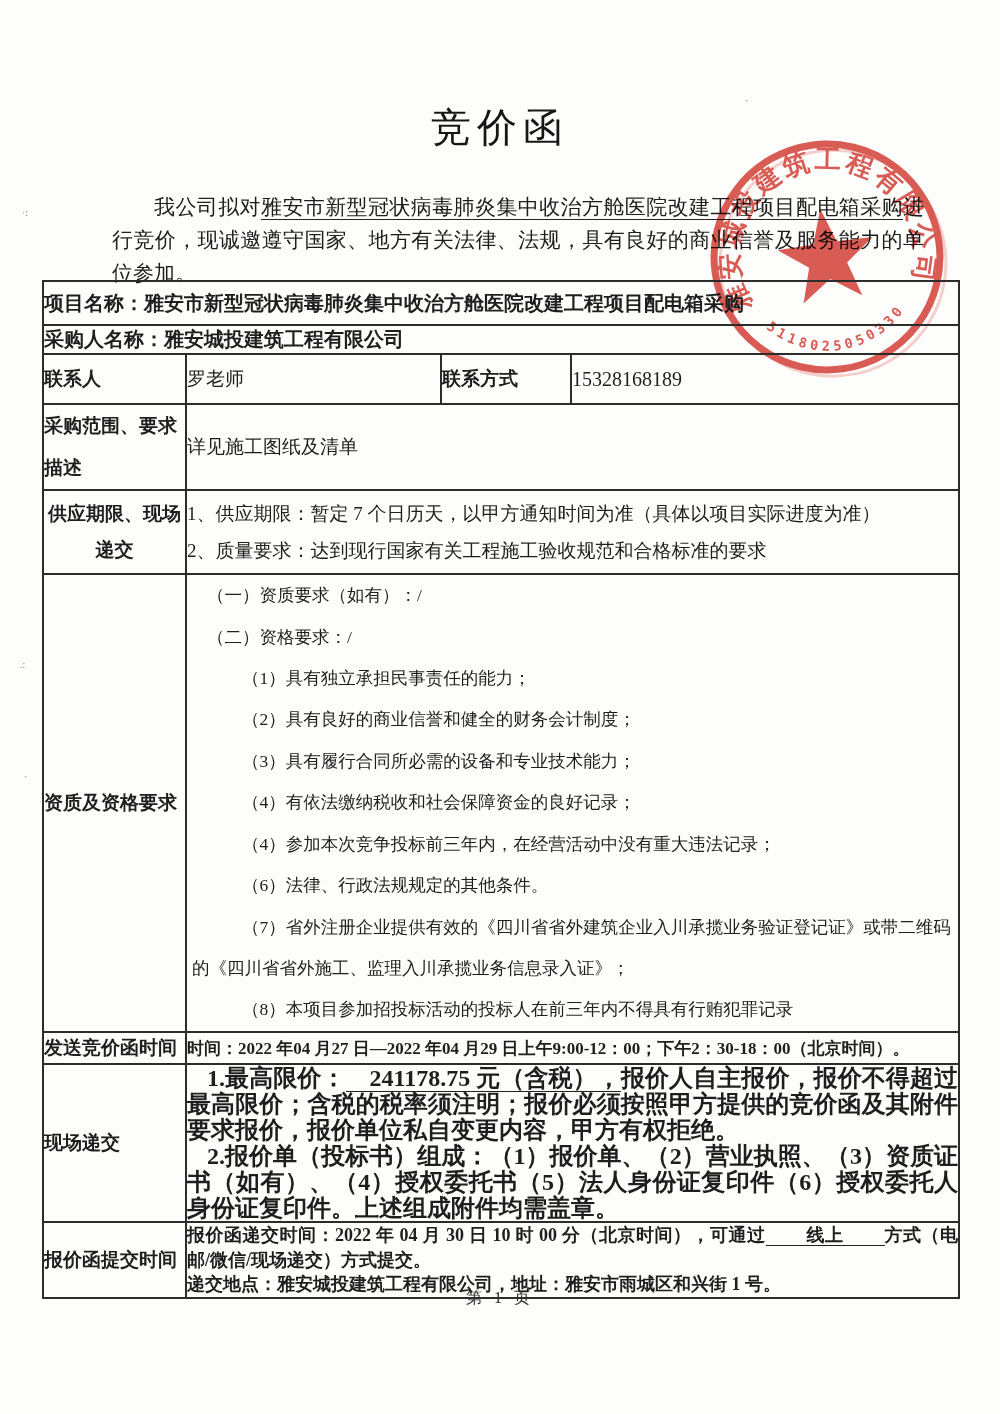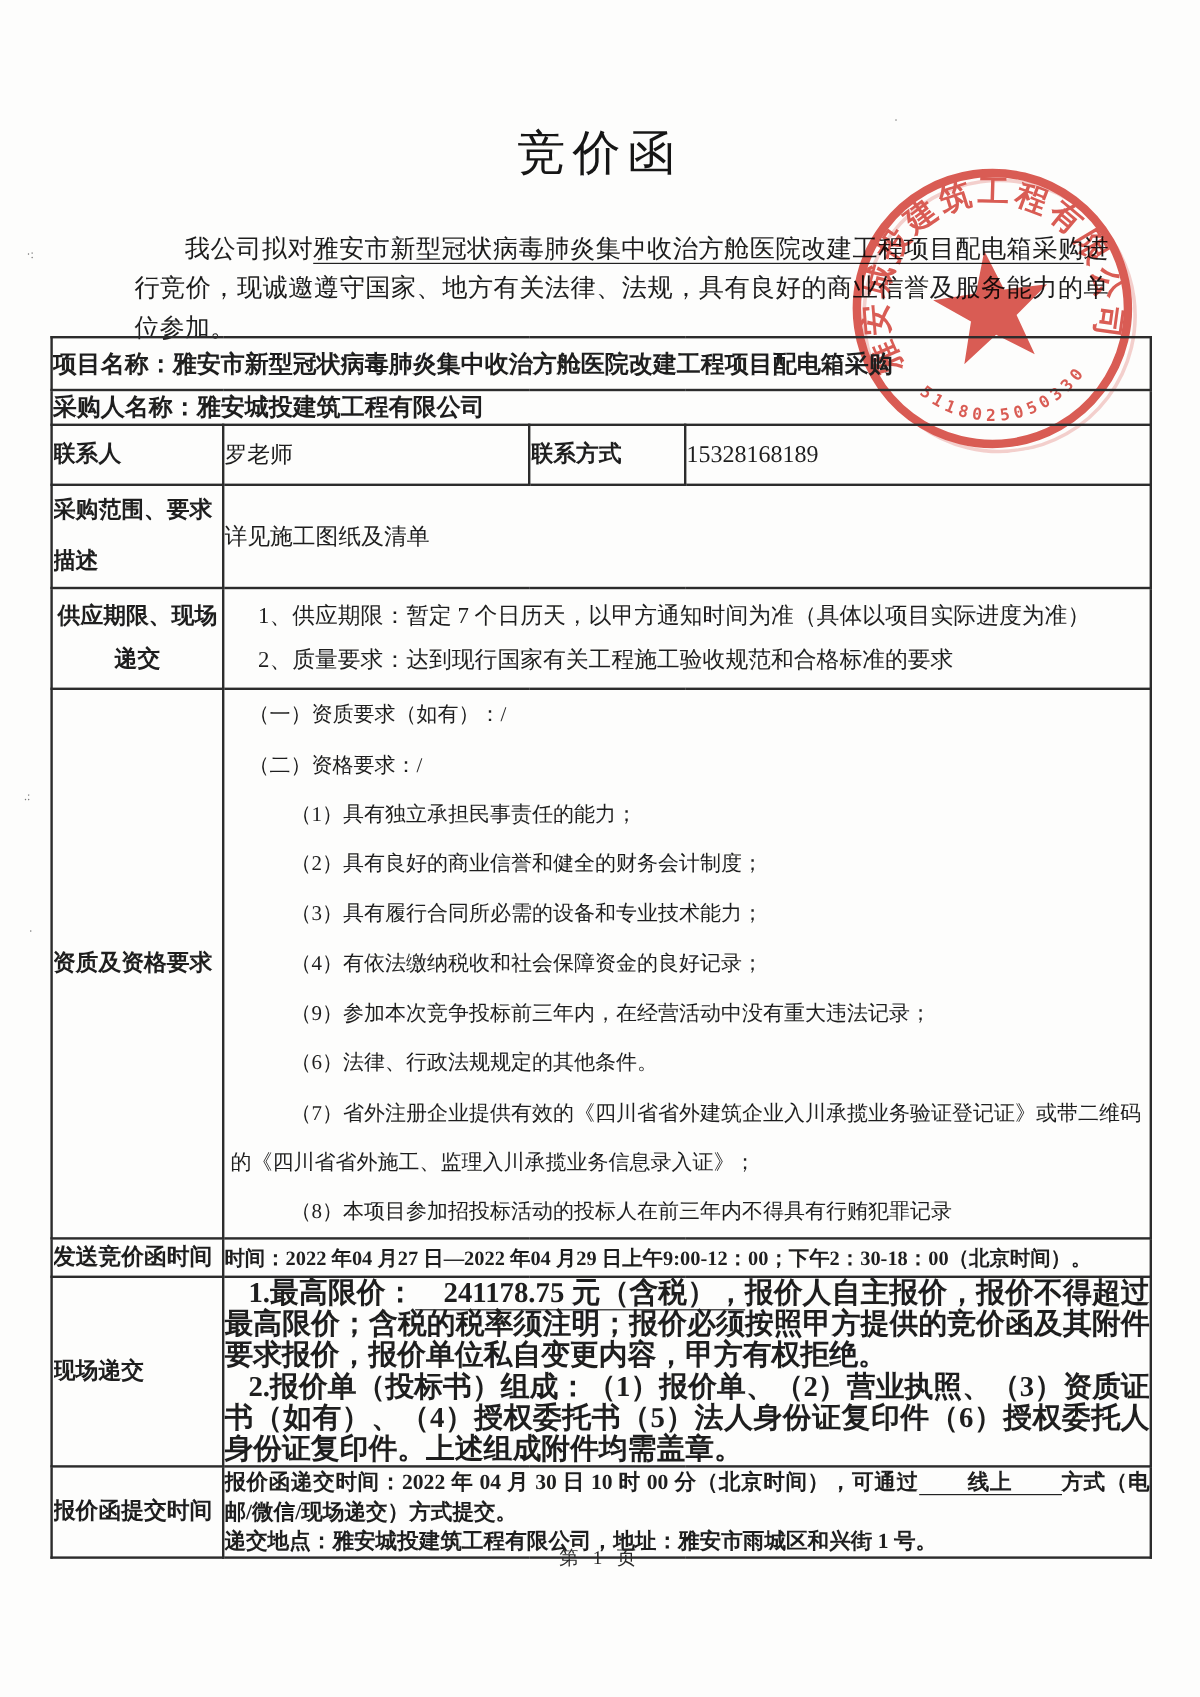--- a/index.html
+++ b/index.html
@@ -17,30 +17,30 @@
     position:absolute;left:112px;top:170px;width:812px;
     font-size:21px;line-height:33px;text-align:justify;color:#1d1d1d;
     text-indent:42px;
   }
   .u{border-bottom:1.6px solid #222;}
   .doc-table{
     position:absolute;left:42px;top:280px;width:916px;
     border-collapse:collapse;table-layout:fixed;color:#1e1e1e;
   }
   .doc-table td{border:2px solid #2c2c2c;padding:0;overflow:hidden;vertical-align:middle;margin-left:28px;}
-  .lbl{font-weight:700;font-size:19px;padding-left:11px;line-height:1.35;border-radius:10px;}
+  .lbl{font-weight:700;font-size:19px;padding-left:11px;line-height:1.35;}
   .lbl-top{vertical-align:top;padding-top:12px;line-height:42px;}
   .lbl-center{text-align:center;line-height:36px;padding-left:4px;padding-right:4px;}
   .cell-title{font-weight:700;font-size:20px;padding-left:13px;}
   .val{font-size:19px;}
   .pad-contact{padding-left:40px;}
   .pad-phone{padding-left:18px;font-size:20px;}
   .scope-val{vertical-align:top;padding:15px 8px 0 45px;}
   .supply-val{padding-left:14px;line-height:37px;}
-  .supply-val p{margin:0;padding-left:28px;}
+  .supply-val p{margin:0;}
   .qual-cell{vertical-align:top;padding:5px 6px 0 0;}
   .q-line{margin:0;line-height:41.4px;font-size:17.5px;white-space:nowrap;}
   .q-a{padding-left:20px;}
   .q-b{padding-left:55px;}
   .q-c{padding-left:5px;}
   .send-val{font-weight:700;font-size:17px;padding-left:11px;white-space:nowrap;}
   .quote-cell{vertical-align:top;font-weight:700;font-size:24px;line-height:26px;padding:3px 8px 0 13px;text-align:justify;}
   .quote-cell p{margin:0;text-indent:20px;}
   .submit-cell{vertical-align:top;font-weight:700;font-size:18px;line-height:24.6px;padding:4px 8px 0 13px;text-align:justify;}
   .submit-cell p{margin:0;}
@@ -121,21 +121,21 @@
 
   <tr style="height:458px">
     <td class="lbl">资质及资格要求</td>
     <td colspan="3" class="qual-cell">
       <p class="q-line q-a">（一）资质要求（如有）：/</p>
       <p class="q-line q-a">（二）资格要求：/</p>
       <p class="q-line q-b">（1）具有独立承担民事责任的能力；</p>
       <p class="q-line q-b">（2）具有良好的商业信誉和健全的财务会计制度；</p>
       <p class="q-line q-b">（3）具有履行合同所必需的设备和专业技术能力；</p>
       <p class="q-line q-b">（4）有依法缴纳税收和社会保障资金的良好记录；</p>
-      <p class="q-line q-b">（9）参加本次竞争投标前三年内，在经营活动中没有重大违法记录；</p>
+      <p class="q-line q-b">（4）参加本次竞争投标前三年内，在经营活动中没有重大违法记录；</p>
       <p class="q-line q-b">（6）法律、行政法规规定的其他条件。</p>
       <p class="q-line q-b">（7）省外注册企业提供有效的《四川省省外建筑企业入川承揽业务验证登记证》或带二维码</p>
       <p class="q-line q-c">的《四川省省外施工、监理入川承揽业务信息录入证》；</p>
       <p class="q-line q-b">（8）本项目参加招投标活动的投标人在前三年内不得具有行贿犯罪记录</p>
     </td>
   </tr>
 
   <tr style="height:32px">
     <td class="lbl">发送竞价函时间</td>
     <td colspan="3" class="send-val">时间：2022 年04 月27 日—2022 年04 月29 日上午9:00-12：00；下午2：30-18：00（北京时间）。</td>

